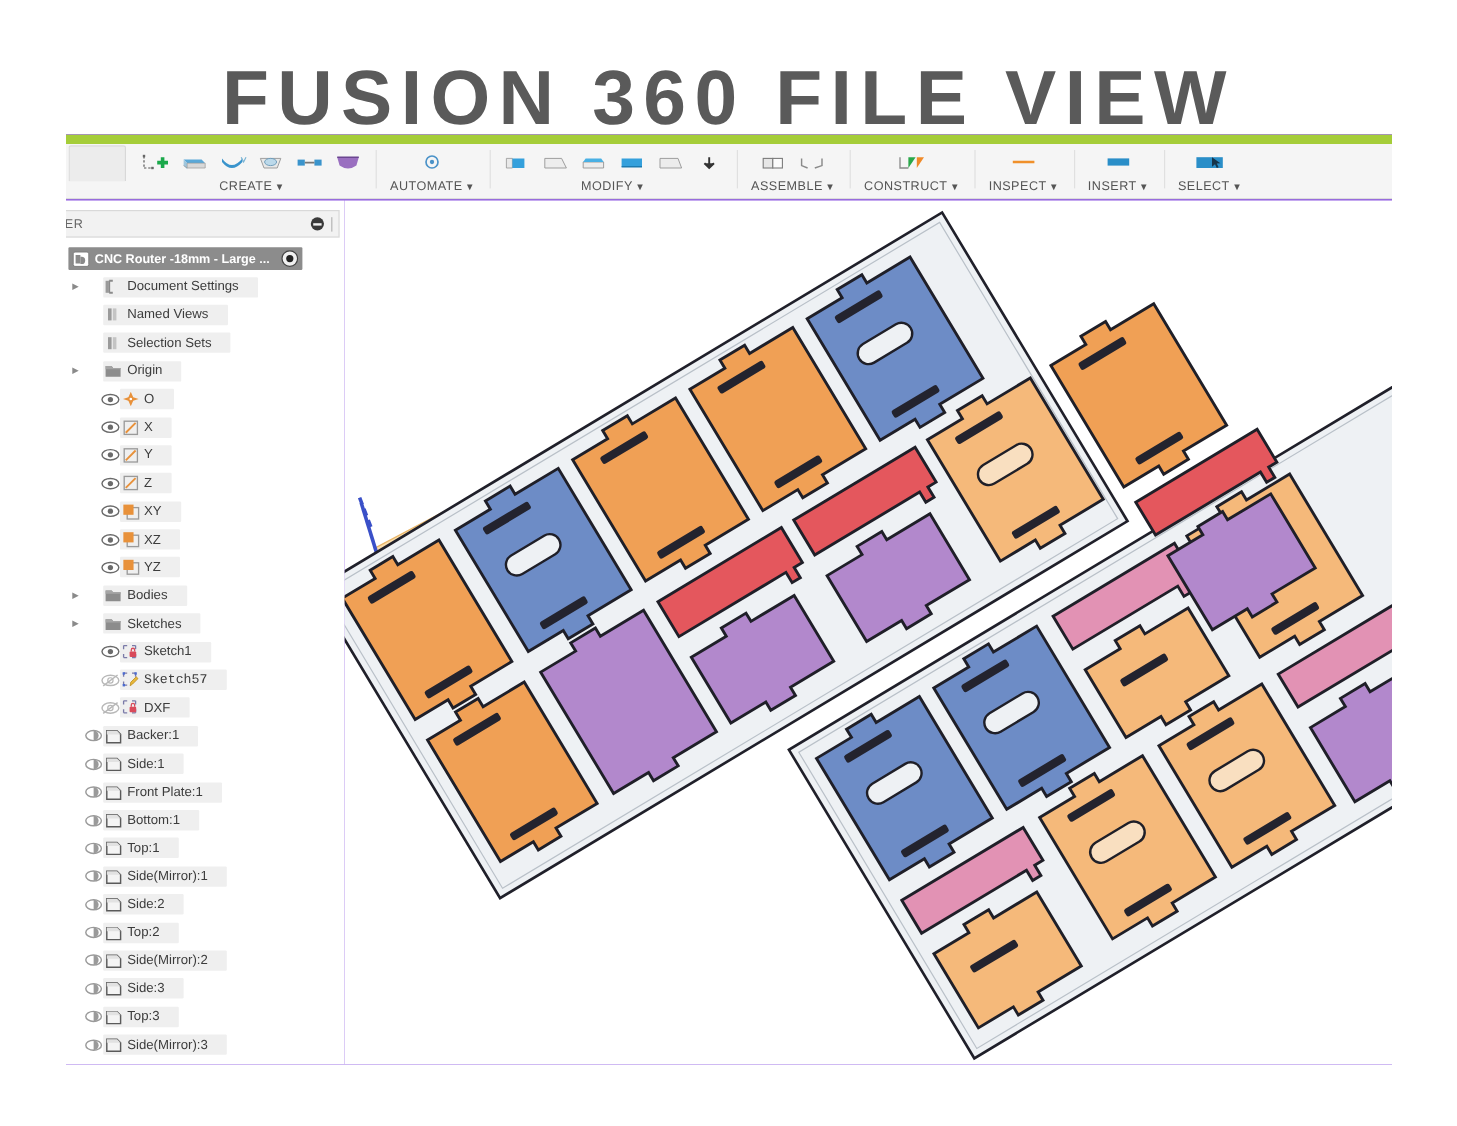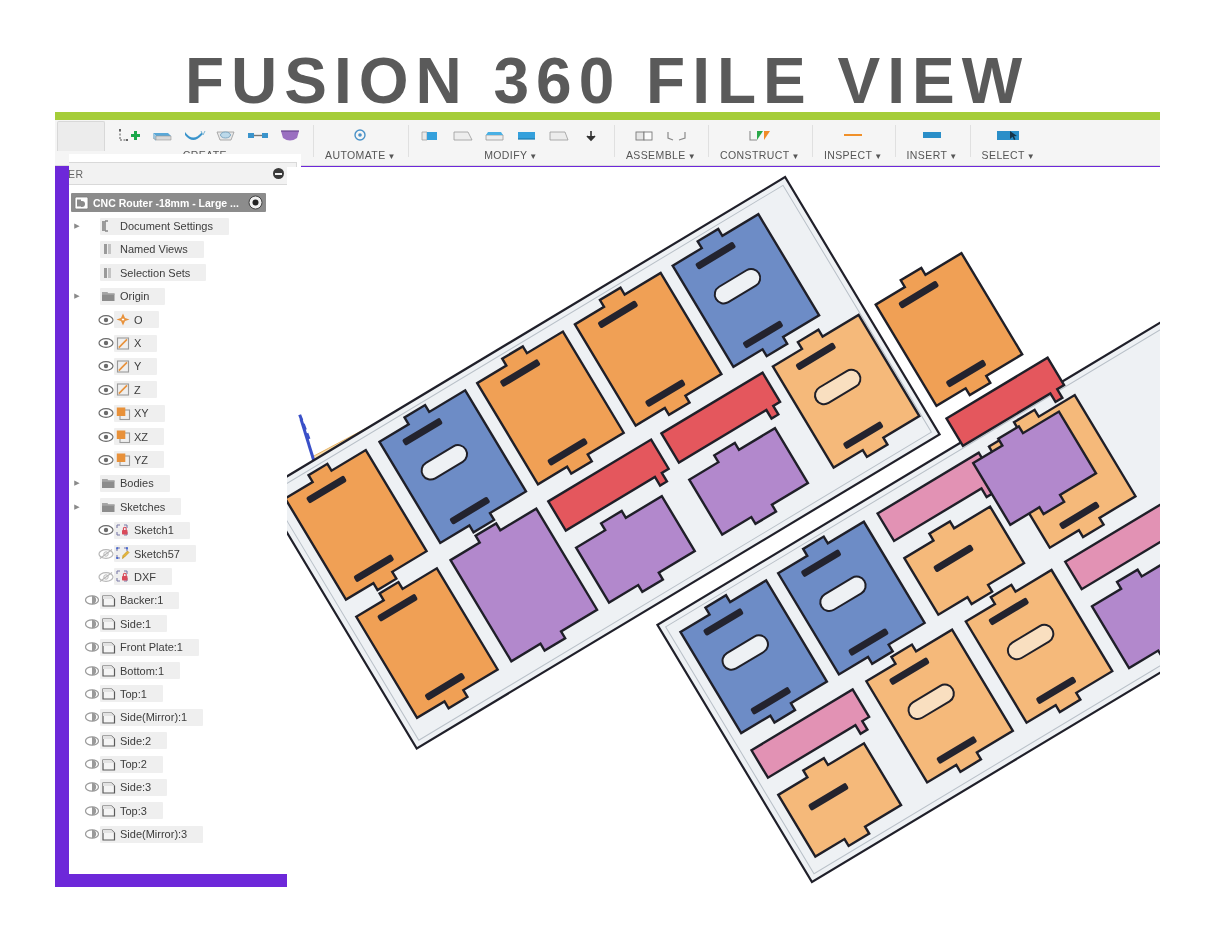--- a/index.html
+++ b/index.html
@@ -88,26 +88,25 @@
     color: #555;
     letter-spacing: 0.4px;
     padding: 3px 8px 4px 8px;
     white-space: nowrap;
     cursor: pointer;
   }
   .caret { font-size: 8px; color: #555; margin-left: 2px; }
 
   
   #browser-panel {
-    position: absolute; left: 0; top: 42px;
+    position: absolute; left: 0; top: 55px;
     width: 232px; height: 720px;
     background: #ffffff;
     overflow: hidden;
     font-size: 11px;
-    margin-left: 14px;
   }
   #browser-header {
     position: absolute; left: -6px; top: 8px;
     width: 234px; height: 23px;
     background: #f2f2f2;
     border: 1px solid #d9d9d9;
     display: flex; align-items: center;
     padding-left: 4px;
   }
   #browser-header .bh-label {
@@ -612,21 +611,21 @@
               <span class="ico">
                 <svg width="15" height="15" viewBox="0 0 15 15">
                   <path d="M2 2 h3 M2 2 v3 M2 12 v-3 M2 12 h3 M12 2 h-3 M12 2 v3 M12 12 v-3 M12 12 h-3" stroke="#7a7aa8" stroke-width="1.1" fill="none"></path>
                   <rect x="7" y="7" width="5.5" height="4.5" rx="0.8" fill="#d94a5a"></rect>
                   <path d="M8.4 7 v-1.4 a1.4 1.4 0 0 1 2.8 0 v1.4" stroke="#d94a5a" stroke-width="1.1" fill="none"></path>
                 </svg>
               </span>
               <span class="lbl">Sketch1</span>
             </span>
           </div>
-          <div class="row" style="padding-left: 16px;">
+          <div class="row" style="padding-left: 16px; font-family: Liberation Mono, monospace;">
             <span class="arrow"></span>
             <span class="eye">
               <svg width="16" height="14" viewBox="0 0 16 14">
                 <ellipse cx="8" cy="7" rx="7" ry="4.3" fill="none" stroke="#b8b8b8" stroke-width="1.2"></ellipse>
                 <circle cx="8" cy="7" r="2.2" fill="none" stroke="#b8b8b8" stroke-width="1"></circle>
                 <line x1="2" y1="11.5" x2="14" y2="2.5" stroke="#b8b8b8" stroke-width="1.2"></line>
               </svg>
             </span>
             <span class="rowbg">
               <span class="ico">
@@ -796,20 +795,38 @@
               </svg>
             </span>
             <span class="rowbg">
               <span class="ico">
                 <svg width="16" height="15" viewBox="0 0 16 15">
                   <path d="M2 3 h8.5 l3 3 v7 h-11.5 z" fill="#f4f4f4" stroke="#5a5a5a" stroke-width="1.2"></path>
                   <path d="M2 3 h8.5 l3 3 h-11.5 z" fill="#e2e2e2"></path>
                 </svg>
               </span>
               <span class="lbl">Top:2</span>
+            </span>
+          </div>
+          <div class="row" style="padding-left: 2px;">
+            <span class="arrow"></span>
+            <span class="eye">
+              <svg width="16" height="14" viewBox="0 0 16 14">
+                <ellipse cx="8" cy="7" rx="6.5" ry="4.2" fill="none" stroke="#9a9a9a" stroke-width="1.2"></ellipse>
+                <path d="M8 2.8 a4.2 4.2 0 0 1 0 8.4 z" fill="#9a9a9a"></path>
+              </svg>
+            </span>
+            <span class="rowbg">
+              <span class="ico">
+                <svg width="16" height="15" viewBox="0 0 16 15">
+                  <path d="M2 3 h8.5 l3 3 v7 h-11.5 z" fill="#f4f4f4" stroke="#5a5a5a" stroke-width="1.2"></path>
+                  <path d="M2 3 h8.5 l3 3 h-11.5 z" fill="#e2e2e2"></path>
+                </svg>
+              </span>
+              <span class="lbl">Side(Mirror):2</span>
             </span>
           </div>
           <div class="row" style="padding-left: 2px;">
             <span class="arrow"></span>
             <span class="eye">
               <svg width="16" height="14" viewBox="0 0 16 14">
                 <ellipse cx="8" cy="7" rx="6.5" ry="4.2" fill="none" stroke="#9a9a9a" stroke-width="1.2"></ellipse>
                 <path d="M8 2.8 a4.2 4.2 0 0 1 0 8.4 z" fill="#9a9a9a"></path>
               </svg>
             </span>

